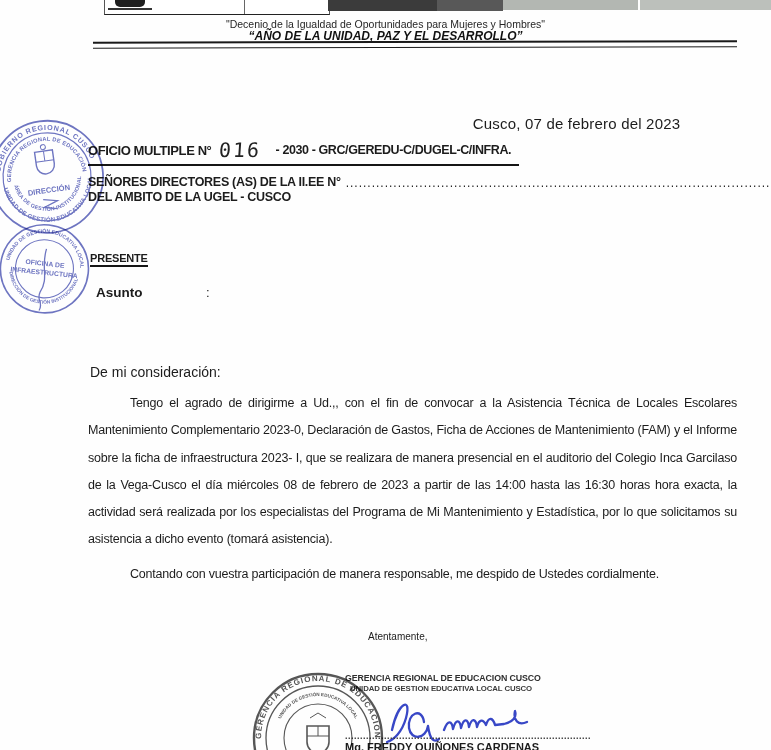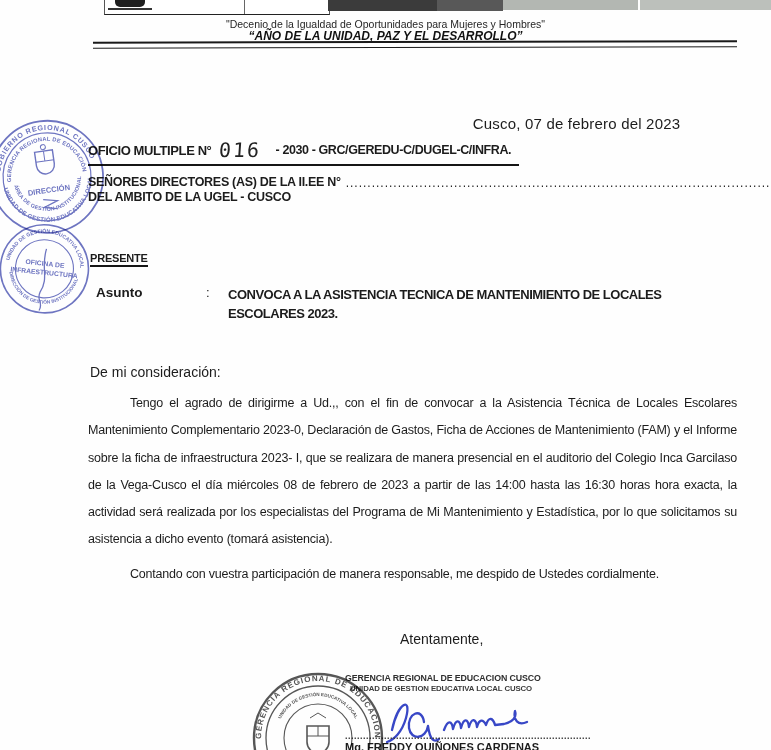--- a/index.html
+++ b/index.html
@@ -49,21 +49,21 @@
   .asunto-colon { position:absolute; left:206px; top:285px; font-size:13px; }
   .asunto-text { position:absolute; left:228px; top:285px; width:500px;
     font-size:13px; font-weight:bold; letter-spacing:-0.5px; line-height:19px; }
 
   .salutation { position:absolute; left:90px; top:364px; font-size:14px; }
   .body-par { position:absolute; left:88px; top:390px; width:649px;
     font-size:12.5px; letter-spacing:-0.2px; line-height:27.3px;
     text-align:justify; text-indent:42px; }
   .closing { position:absolute; left:88px; top:567px; width:649px;
     font-size:12.5px; letter-spacing:-0.2px; text-indent:42px; }
-  .farewell { position:absolute; left:368px; top:631px; font-size:14px;margin-left:32px; }
+  .farewell { position:absolute; left:368px; top:631px; font-size:10px; }
 
   
   .org1 { position:absolute; left:345px; top:673px; font-size:8.8px; font-weight:bold; color:#2e2e2e; letter-spacing:-0.1px; }
   .org2 { position:absolute; left:350px; top:684px; font-size:7.8px; font-weight:bold; color:#3a3a3a; letter-spacing:-0.1px; }
   .sig-svg { position:absolute; left:378px; top:688px; }
   .sig-dots { position:absolute; left:345px; top:731px; width:245px; overflow:hidden; white-space:nowrap;
     font-size:9px; font-weight:bold; letter-spacing:0.5px; color:#333; }
   .sig-name { position:absolute; left:345px; top:741px; font-size:11px; font-weight:bold; white-space:nowrap; }
 
   .stamp { position:absolute; mix-blend-mode:multiply; opacity:0.9; }
@@ -101,24 +101,20 @@
   <div class="addr1">
     <span>SEÑORES DIRECTORES (AS) DE LA II.EE N°</span>
     <span class="dots">..................................................................................................................................</span>
   </div>
   <div class="addr2">DEL AMBITO DE LA UGEL - CUSCO</div>
 
   <div class="presente">PRESENTE</div>
 
   <div class="asunto-label">Asunto</div>
   <div class="asunto-colon">:</div>
-  <div class="asunto-text">
-    <div>CONVOCA A LA ASISTENCIA TECNICA DE MANTENIMIENTO DE LOCALES</div>
-    <div>ESCOLARES 2023.</div>
-  </div>
 
   <div class="salutation">De mi consideración:</div>
   <div class="body-par">Tengo el agrado de dirigirme a Ud.,, con el fin de convocar a la Asistencia Técnica de Locales Escolares Mantenimiento Complementario 2023-0, Declaración de Gastos, Ficha de Acciones de Mantenimiento (FAM) y el Informe sobre la ficha de infraestructura 2023- I, que se realizara de manera presencial en el auditorio del Colegio Inca Garcilaso de la Vega-Cusco el día miércoles 08 de febrero de 2023 a partir de las 14:00 hasta las 16:30 horas hora exacta, la actividad será realizada por los especialistas del Programa de Mi Mantenimiento y Estadística, por lo que solicitamos su asistencia a dicho evento (tomará asistencia).</div>
   <div class="closing">Contando con vuestra participación de manera responsable, me despido de Ustedes cordialmente.</div>
   <div class="farewell">Atentamente,</div>
 
   <svg class="stamp stamp1" width="126" height="132" viewBox="0 0 126 132">
     <defs>
       <path id="s1-top" d="M 10,66 A 47,47 0 0 1 104,66"></path>
       <path id="s1-bot" d="M 12,66 A 45,45 0 0 0 102,66"></path>

